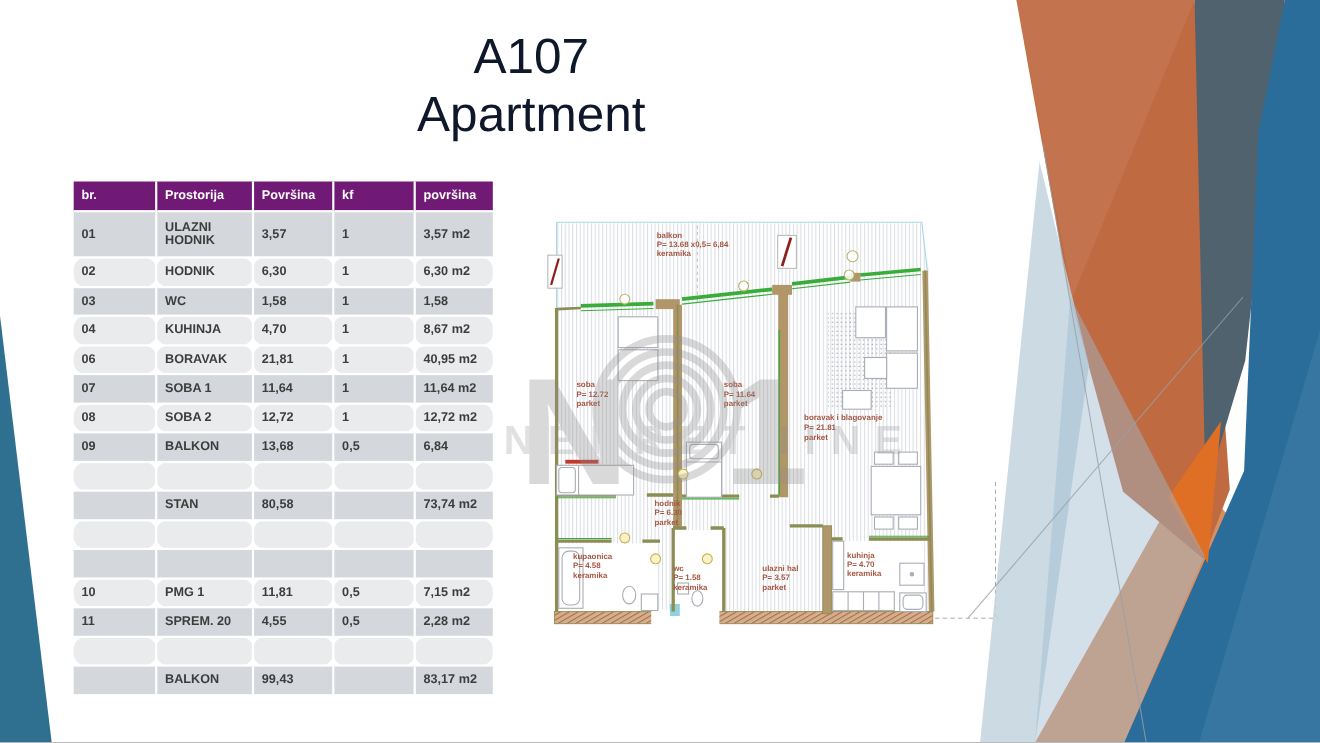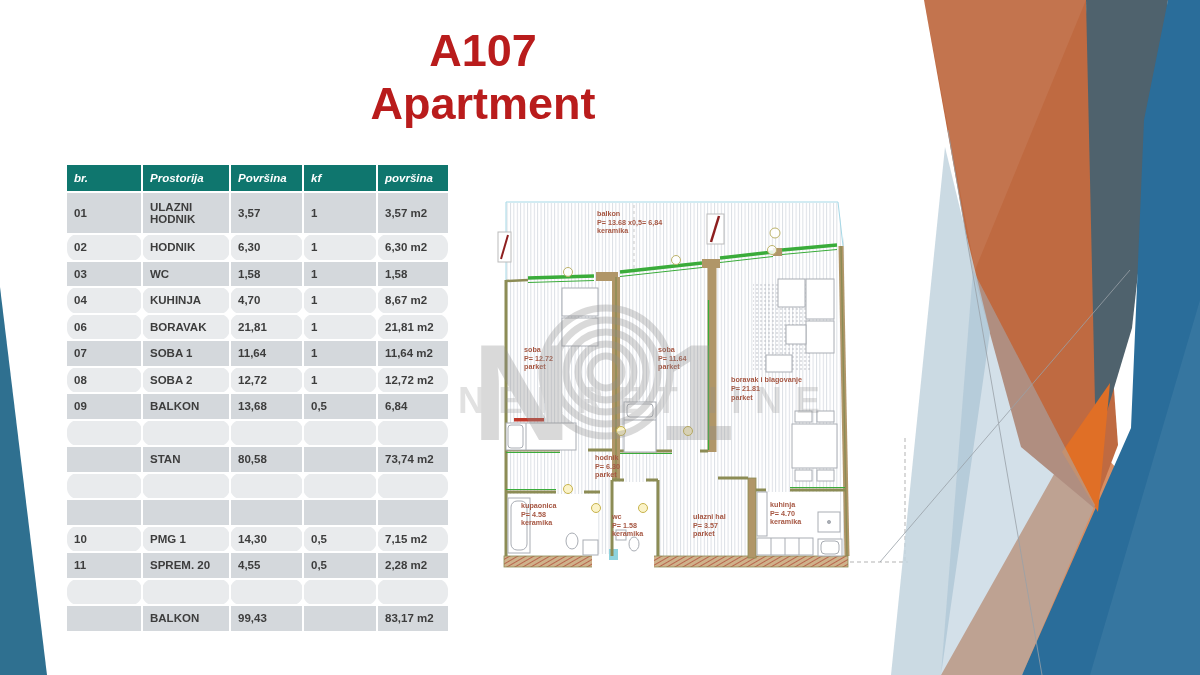--- a/index.html
+++ b/index.html
@@ -1,26 +1,26 @@
 <!DOCTYPE html>
 <html><head>
 <meta charset="utf-8">
 <style>
   html,body{margin:0;padding:0;background:#888;}
   .slide{position:relative;width:1200px;height:675px;background:#ffffff;overflow:hidden;
          font-family:"Liberation Sans",sans-serif;}
 
   
   .title{position:absolute;left:233px;top:24px;width:500px;text-align:center;
-         color:#b91c1c;font-size:45px;line-height:53px;font-weight:700;}
+         color:#0f172a;font-size:45px;line-height:53px;font-weight:400;}
 
   
   .area-table{position:absolute;left:67px;top:165px;border-collapse:collapse;table-layout:fixed;width:381px;}
-  .area-table th{background:#0f766e;color:#fff;font-size:11.5px;font-weight:700;text-align:left;
-                 padding:3px 0 3px 7px;height:20px;border-right:2.5px solid #fff;font-style:italic;}
+  .area-table th{background:#701a75;color:#fff;font-size:11.5px;font-weight:700;text-align:left;
+                 padding:3px 0 3px 7px;height:20px;border-right:2.5px solid #fff;}
   .area-table td{font-size:11.5px;font-weight:700;color:#3D3D3D;padding:1px 2px 1px 7px;height:22.5px;
                  border-right:2.5px solid #fff;border-top:2px solid #fff;vertical-align:middle;line-height:12.5px;}
   .area-table th:last-child,.area-table td:last-child{border-right:none;}
   .area-table tr.dark td{background:#D4D8DC;}
   .area-table tr.light td{background:#E9EBED;border-radius:11px;}
   .area-table tr.tall td{height:38px;}
 
   .plan-svg{position:absolute;left:455px;top:193px;}
   .decor-right{position:absolute;right:0;top:0;}
   .decor-left{position:absolute;left:0;bottom:0;}
@@ -79,21 +79,21 @@
           <td>KUHINJA</td>
           <td>4,70</td>
           <td>1</td>
           <td>8,67 m2</td>
         </tr>
         <tr class="light">
           <td>06</td>
           <td>BORAVAK</td>
           <td>21,81</td>
           <td>1</td>
-          <td>21,81 m2</td>
+          <td>40,95 m2</td>
         </tr>
         <tr class="dark">
           <td>07</td>
           <td>SOBA 1</td>
           <td>11,64</td>
           <td>1</td>
           <td>11,64 m2</td>
         </tr>
         <tr class="light">
           <td>08</td>
@@ -133,21 +133,21 @@
         <tr class="dark">
           <td></td>
           <td></td>
           <td></td>
           <td></td>
           <td></td>
         </tr>
         <tr class="light">
           <td>10</td>
           <td>PMG 1</td>
-          <td>14,30</td>
+          <td>11,81</td>
           <td>0,5</td>
           <td>7,15 m2</td>
         </tr>
         <tr class="dark">
           <td>11</td>
           <td>SPREM. 20</td>
           <td>4,55</td>
           <td>0,5</td>
           <td>2,28 m2</td>
         </tr>

